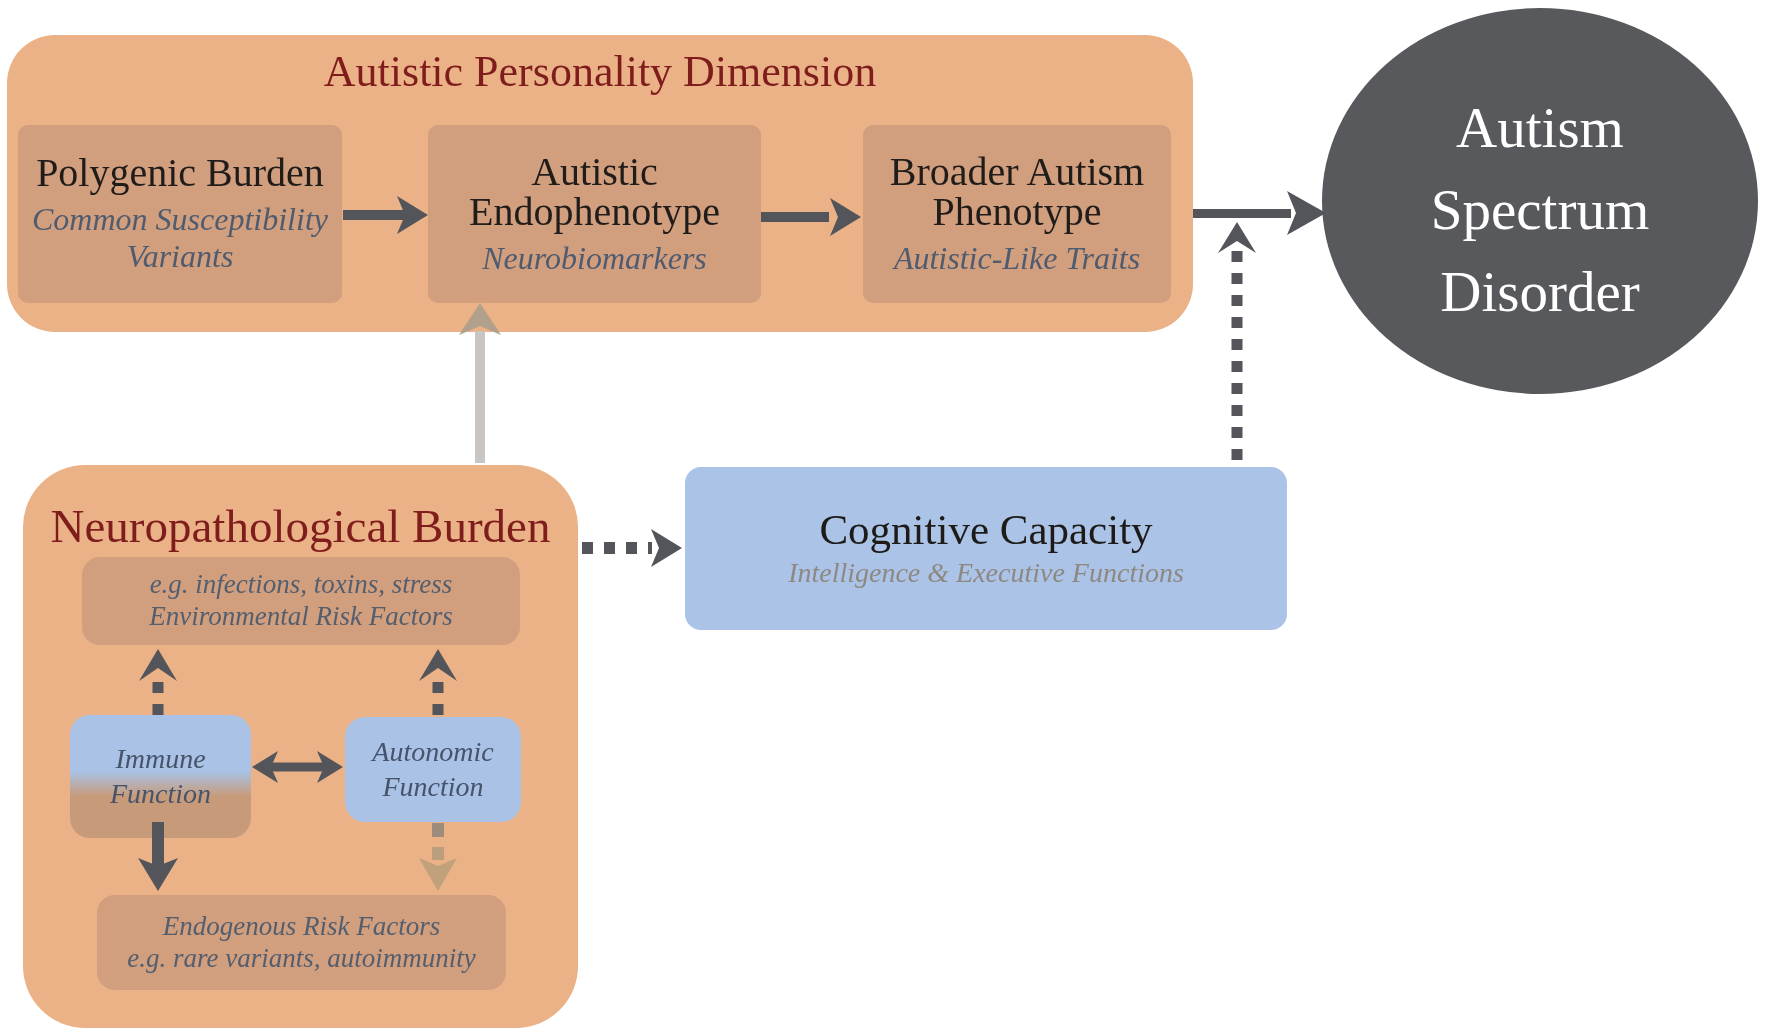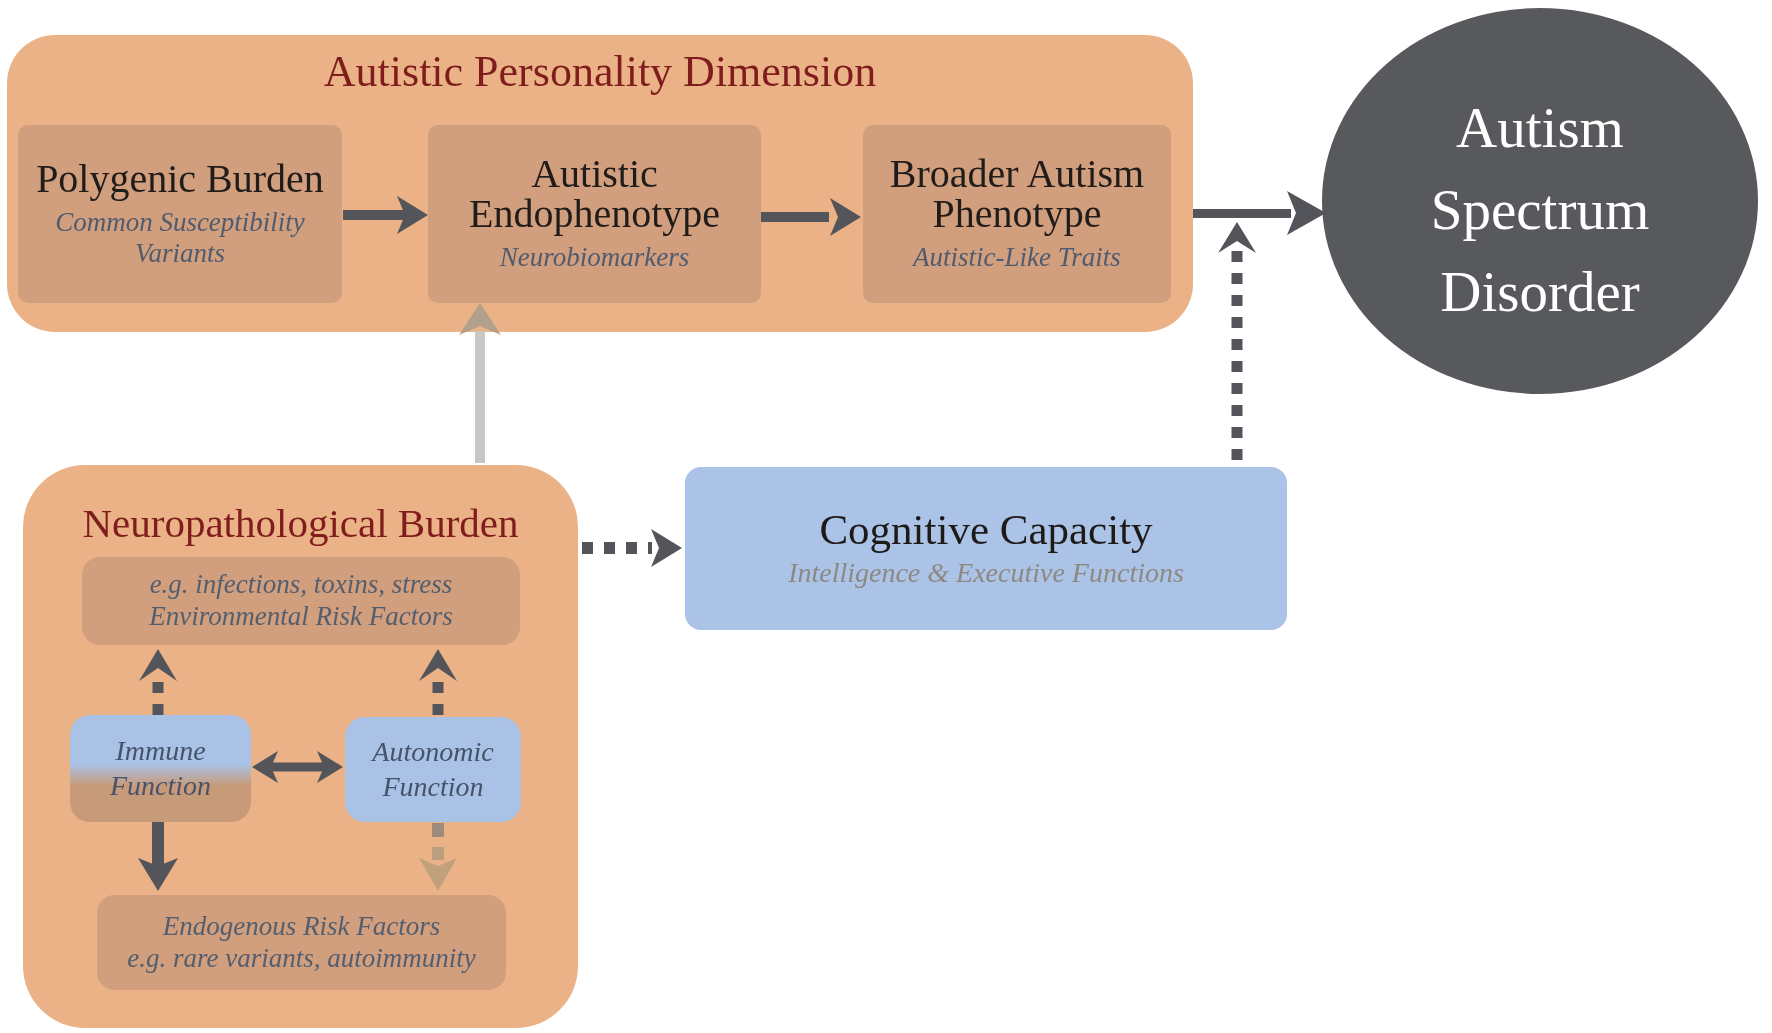--- a/index.html
+++ b/index.html
@@ -5,21 +5,21 @@
   html,body{margin:0;padding:0;background:#ffffff;}
   #canvas{
     position:relative;width:1772px;height:1033px;background:#ffffff;overflow:hidden;
     font-family:"Liberation Serif","DejaVu Serif",serif;
   }
   .grp{position:absolute;background:#EAB286;}
   .grp-title{position:absolute;width:100%;text-align:center;color:#7f1d1d;font-size:44px;line-height:1.05;}
   .node{position:absolute;background:#D19E7E;border-radius:10px;display:flex;flex-direction:column;
         align-items:center;justify-content:center;text-align:center;}
   .node .t{color:#201c1a;font-size:40px;line-height:1.0;}
-  .node .s{font-style:italic;color:#4F5B6E;font-size:27px;line-height:1.15;margin-top:8px;}
+  .node .s{font-style:italic;color:#4F5B6E;font-size:32px;line-height:1.15;margin-top:8px;}
   .bluebox{position:absolute;border-radius:20px;display:flex;flex-direction:column;align-items:center;
         justify-content:center;text-align:center;background:#A9C2E6;}
   .bluebox .t{font-style:italic;color:#46536A;font-size:28px;line-height:1.22;}
   .tanbox{position:absolute;background:#D19E7E;border-radius:18px;display:flex;flex-direction:column;
         align-items:center;justify-content:center;text-align:center;}
   .tanbox .t{font-style:italic;color:#535E6E;font-size:27px;line-height:1.18;}
   #cognitive{position:absolute;background:#ABC3E7;border-radius:16px;display:flex;flex-direction:column;
         align-items:center;justify-content:center;text-align:center;}
   #cognitive .t{color:#1d1a18;font-size:43px;line-height:1.0;}
   #cognitive .s{font-style:italic;color:#8D8882;font-size:28px;margin-top:6px;}
@@ -55,29 +55,29 @@
     <div class="s">Autistic-Like Traits</div>
   </div>
 
   <div id="asd-circle">
     <span class="line">Autism</span>
     <span class="line">Spectrum</span>
     <span class="line">Disorder</span>
   </div>
 
   <div class="grp" style="left:23px;top:465px;width:555px;height:563px;border-radius:62px;">
-    <div class="grp-title" style="top:37px;font-size:41px;">Neuropathological Burden</div>
+    <div class="grp-title" style="top:37px;font-size:47px;">Neuropathological Burden</div>
   </div>
 
   <div class="tanbox" style="left:82px;top:557px;width:438px;height:88px;">
     <div class="t">e.g. infections, toxins, stress</div>
     <div class="t">Environmental Risk Factors</div>
   </div>
 
-  <div class="bluebox" style="left:70px;top:715px;width:181px;height:107px;
+  <div class="bluebox" style="left:70px;top:715px;width:181px;height:123px;
         background:linear-gradient(180deg,#A9C2E6 0%,#A9C2E6 46%,#C79B7A 66%,#C79B7A 100%);">
     <div class="t">Immune</div>
     <div class="t">Function</div>
   </div>
 
   <div class="bluebox" style="left:345px;top:717px;width:176px;height:105px;">
     <div class="t">Autonomic</div>
     <div class="t">Function</div>
   </div>
 

